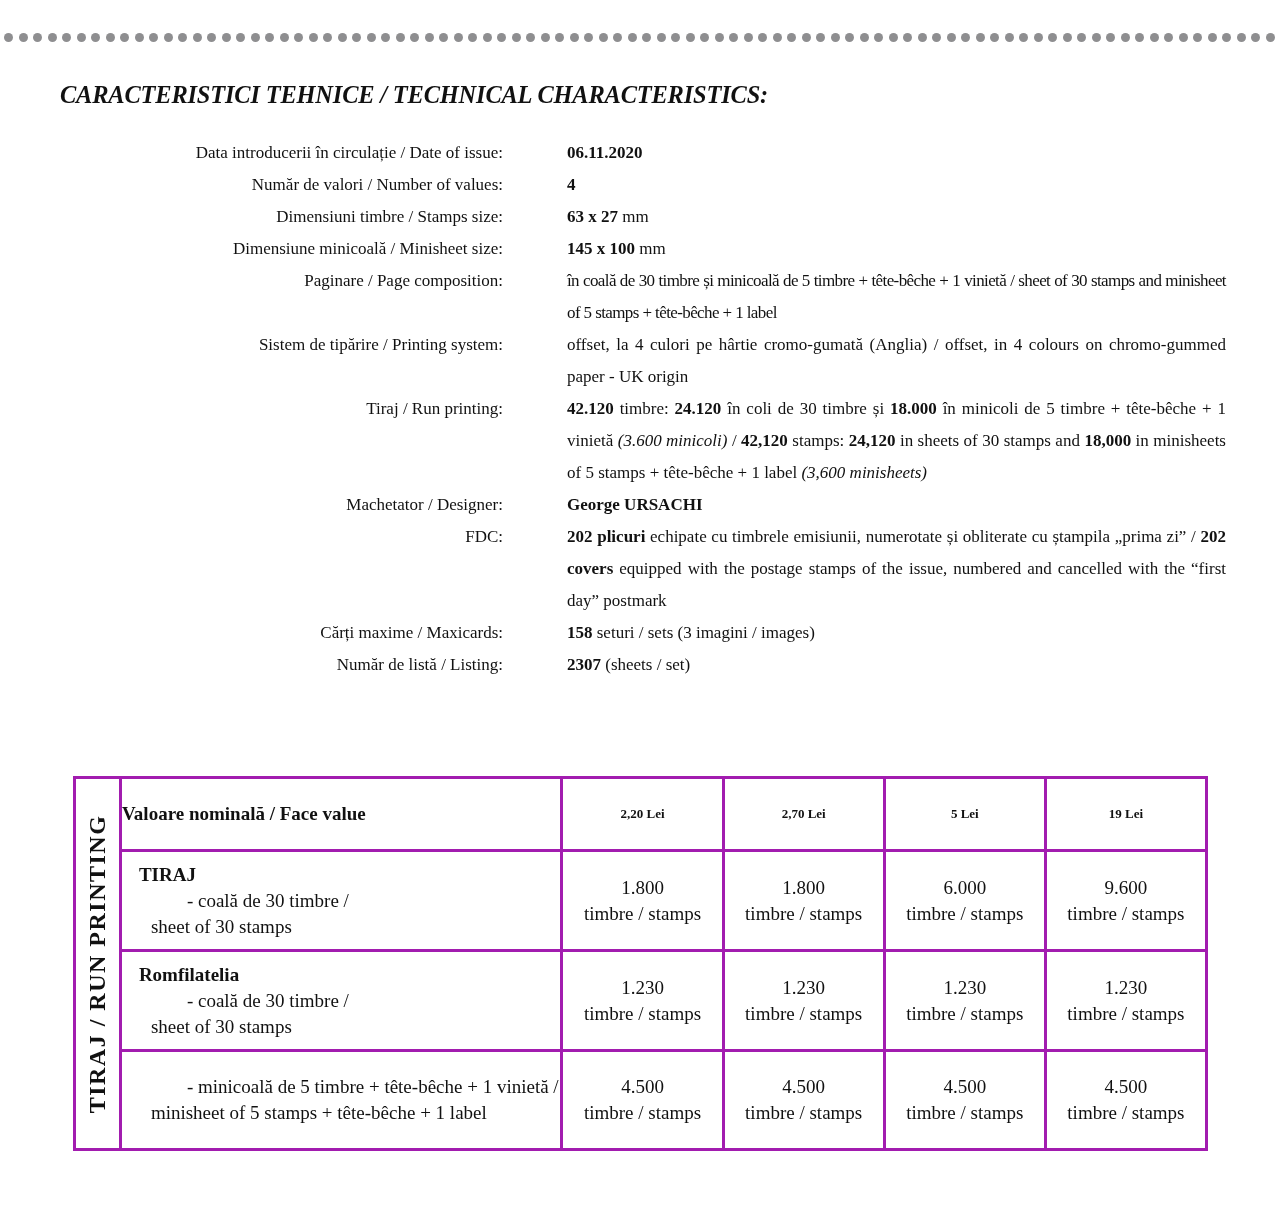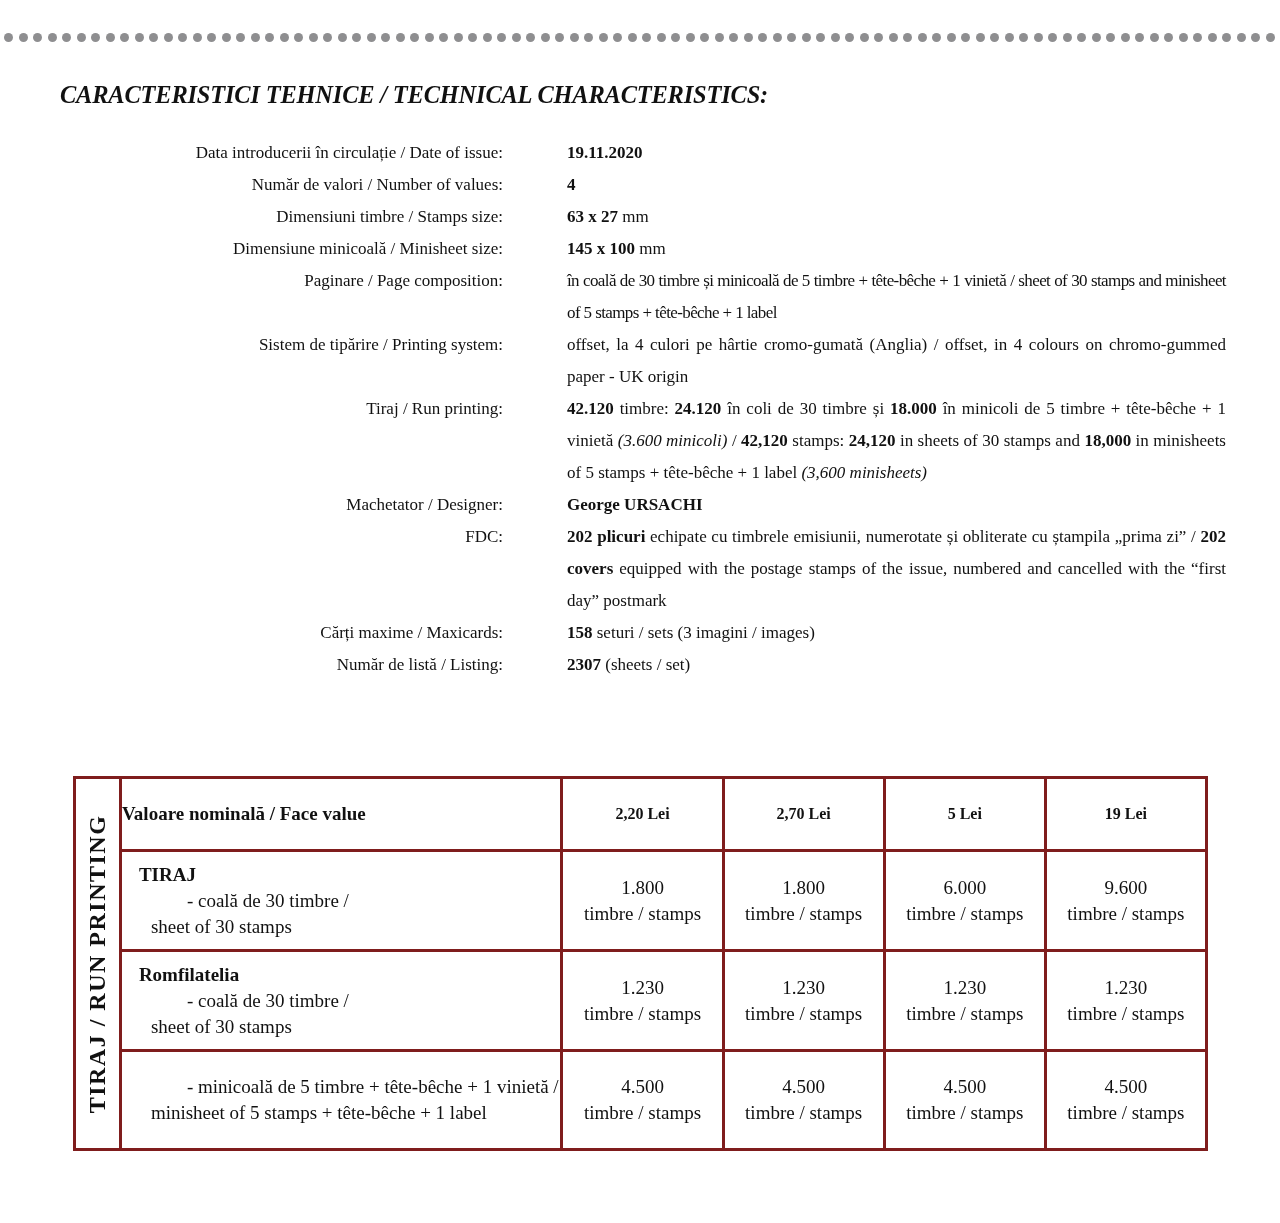--- a/index.html
+++ b/index.html
@@ -28,29 +28,29 @@
     margin-left: 64px; width: 659px; text-align: justify; text-align-last: left;
   }
   .row .val b { font-weight: bold; }
   .row .val i { font-style: italic; }
   .condensed { letter-spacing: -0.6px; }
 
   table.run {
     position: absolute; left: 73px; top: 776px; width: 1135px; height: 375px;
     border-collapse: collapse; font-size: 19px; line-height: 26px;
   }
-  table.run td, table.run th { border: 3px solid #7f1d1d; padding: 0; }
+  table.run td, table.run th { border: 3px solid #a21caf; padding: 0; }
   .vert { width: 42px; position: relative; }
   .vert span {
     position: absolute; left: 50%; top: 50%;
     transform: translate(-50%, -50%) rotate(-90deg);
     white-space: nowrap; font-size: 24px; font-weight: bold; letter-spacing: 1.5px;
   }
   th.fv { text-align: left; font-weight: bold; padding-left: 15px; width: 430px; font-size: 19px; }
-  th.col { width: 155px; font-weight: bold; font-size: 16px; }
+  th.col { width: 155px; font-weight: bold; font-size: 13px; }
   tr.hdr { height: 73px; }
   tr.r1, tr.r2 { height: 100px; }
   tr.r3 { height: 99px; }
   td.desc { padding-left: 17px !important; vertical-align: middle; }
   td.desc .org { font-weight: bold; display: block; }
   td.desc .ln { display: block; margin-left: 48px; }
   td.desc .ln2 { display: block; padding-left: 12px; }
   td.num { text-align: center; vertical-align: middle; }
   td.num .n, td.num .u { display: block; }
 </style>
@@ -146,21 +146,21 @@
     <span class="dot" style="background: rgb(142, 142, 144);"></span>
     <span class="dot" style="background: rgb(142, 142, 144);"></span>
     <span class="dot" style="background: rgb(142, 142, 144);"></span>
   </div>
 
 <h1 class="title">CARACTERISTICI TEHNICE / TECHNICAL CHARACTERISTICS:</h1>
 
 <div class="specs" id="specs">
     <div class="row">
       <div class="lbl">Data introducerii în circulație / Date of issue:</div>
-      <div class="val"><b>19.11.2020</b></div>
+      <div class="val"><b>06.11.2020</b></div>
     </div>
     <div class="row">
       <div class="lbl">Număr de valori / Number of values:</div>
       <div class="val"><b>4</b></div>
     </div>
     <div class="row">
       <div class="lbl">Dimensiuni timbre / Stamps size:</div>
       <div class="val"><b>63 x 27</b><span> mm</span></div>
     </div>
     <div class="row">

